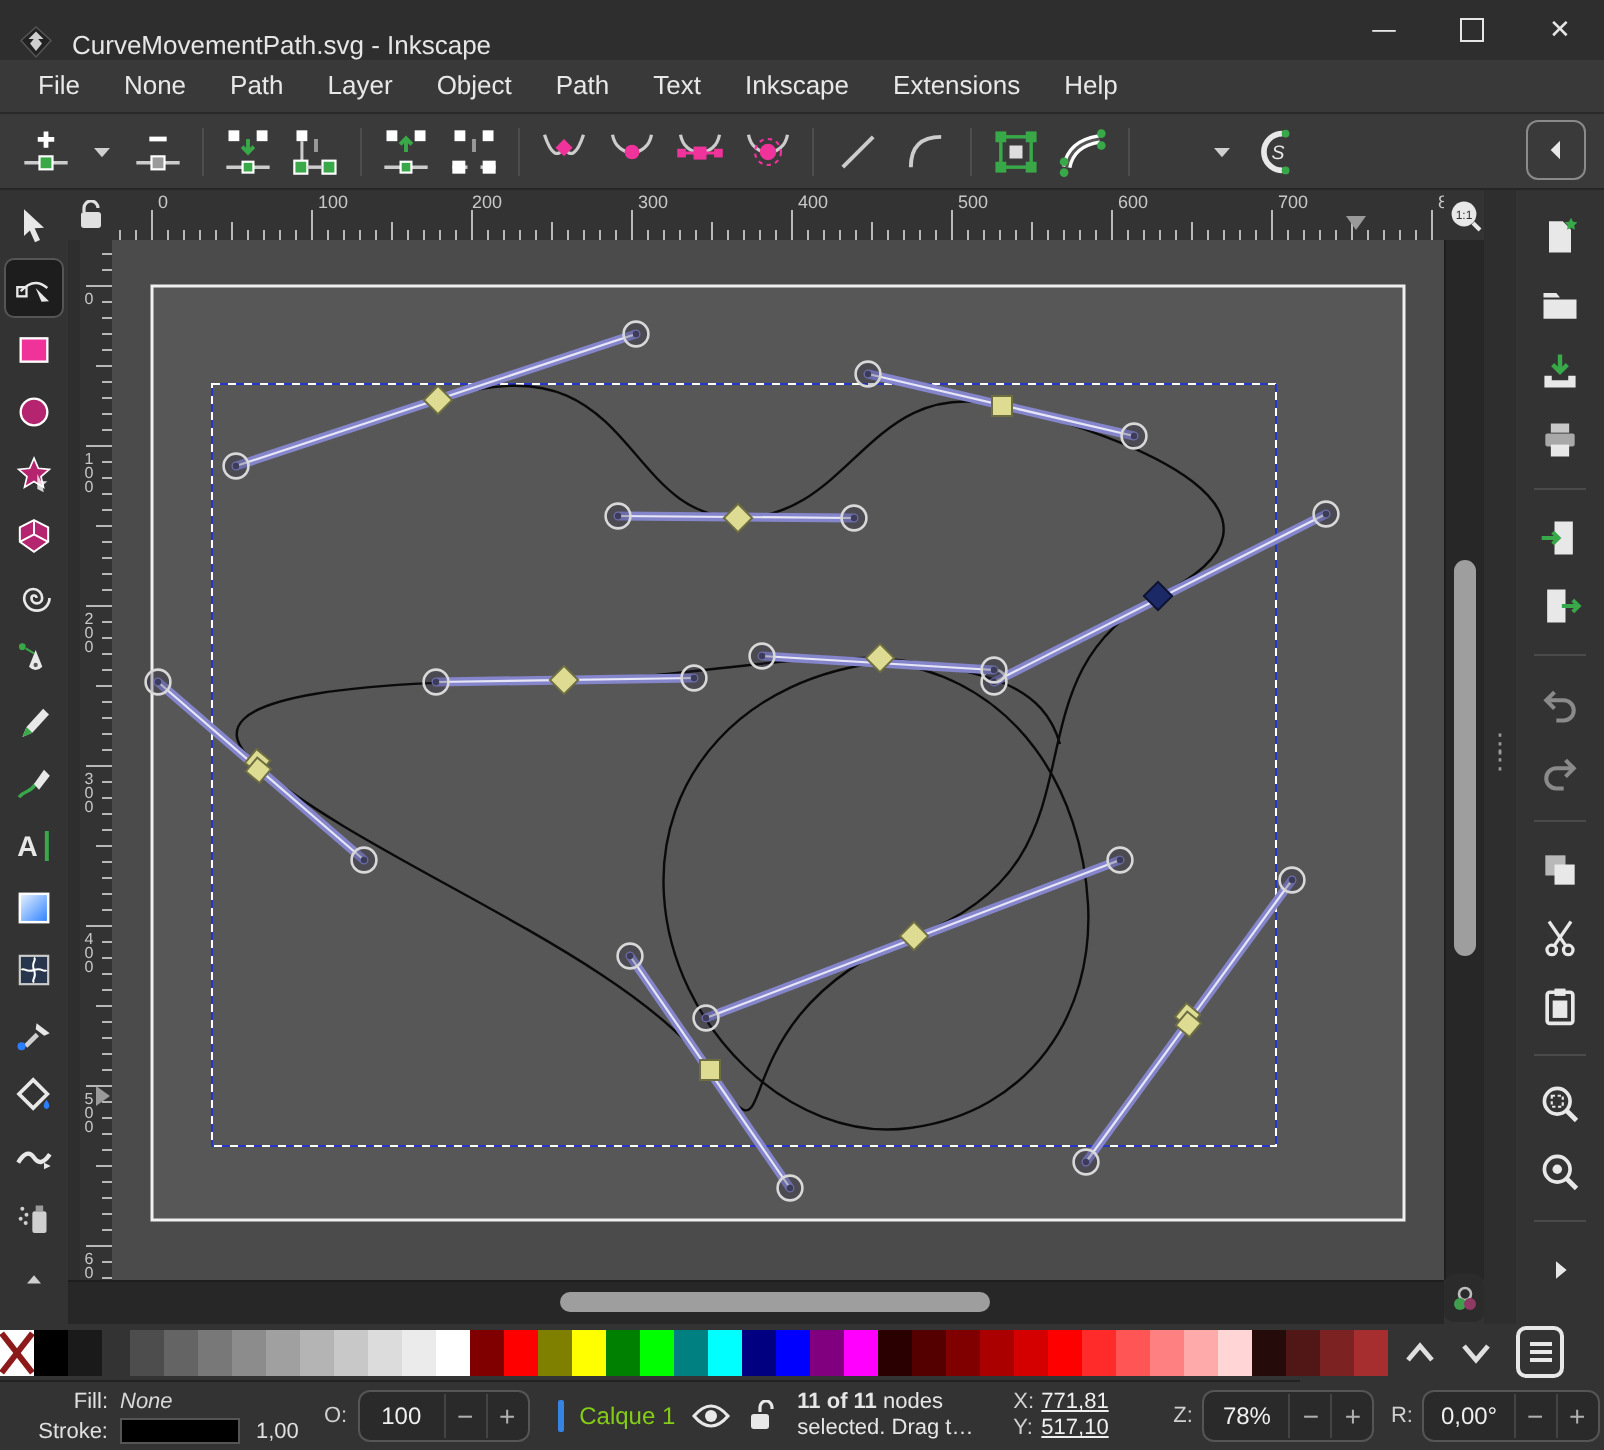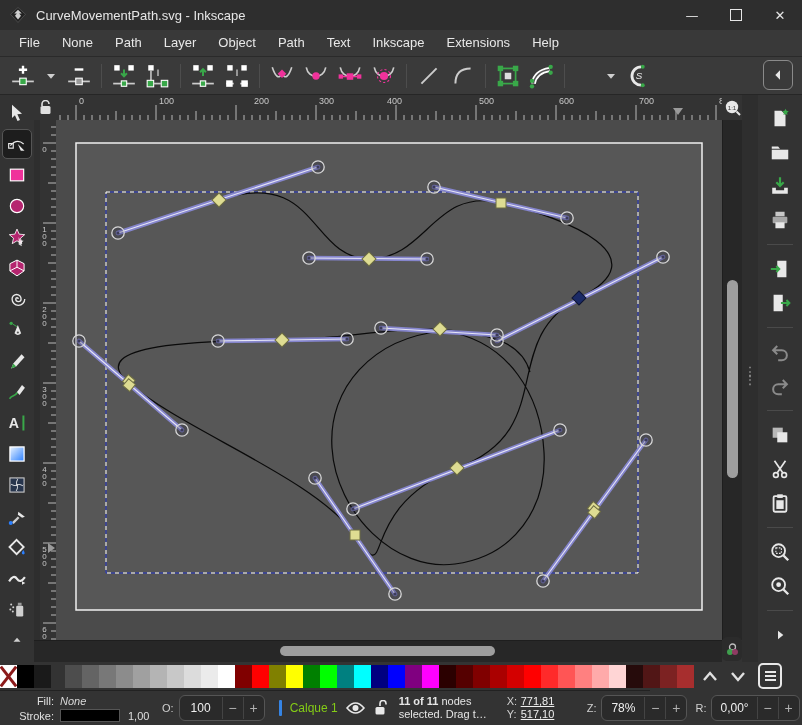--- a/index.html
+++ b/index.html
@@ -1,18 +1,18 @@
 <!DOCTYPE html>
 <html><head>
 <meta charset="utf-8">
 <style>
   html,body{margin:0;padding:0;background:#222;}
   .app{position:relative;width:802px;height:725px;background:#333;font-family:"Liberation Sans",sans-serif;color:#dfdfdf;overflow:hidden;-webkit-user-select:none;user-select:none;}
   
-  .titlebar{position:absolute;left:0;top:0;width:802px;height:30px;background:#2e2e2e;display:flex;align-items:center;}
+  .titlebar{position:absolute;left:0;top:0;width:802px;height:30px;background:#2e2e2e;display:flex;align-items:flex-end;}
   .logo{width:18px;height:18px;margin-left:9px;display:flex;}
   .title{margin-left:9px;font-size:13px;color:#e6e6e6;}
   .winbtns{margin-left:auto;display:flex;height:30px;}
   .wbtn{width:44px;height:30px;display:flex;align-items:center;justify-content:center;font-size:13px;color:#e6e6e6;font-family:"DejaVu Sans",sans-serif;}
   .maxbox{width:10px;height:10px;border:1px solid #e6e6e6;display:inline-block;}
   
   .menubar{position:absolute;left:0;top:30px;width:802px;height:27px;background:#393939;display:flex;align-items:center;padding-left:8px;box-sizing:border-box;border-bottom:1px solid #2a2a2a;}
   .menu-item{padding:0 11px;font-size:13px;color:#e8e8e8;line-height:26px;}
   
   .toolcontrols{position:absolute;left:0;top:57px;width:802px;height:38px;background:#3a3a3a;border-bottom:1px solid #262626;display:flex;align-items:center;padding-left:6px;box-sizing:border-box;}
@@ -468,23 +468,23 @@
         <line x1="620" y1="16" x2="620" y2="25" stroke="#b9b9b9" stroke-width="1"></line>
         <line x1="628" y1="20" x2="628" y2="25" stroke="#b9b9b9" stroke-width="1"></line>
         <line x1="636" y1="20" x2="636" y2="25" stroke="#b9b9b9" stroke-width="1"></line>
         <line x1="644" y1="20" x2="644" y2="25" stroke="#b9b9b9" stroke-width="1"></line>
         <line x1="652" y1="20" x2="652" y2="25" stroke="#b9b9b9" stroke-width="1"></line>
         <line x1="660" y1="10" x2="660" y2="25" stroke="#b9b9b9" stroke-width="1"></line>
         <path d="M 617,13 L 627,13 L 622,20 Z" fill="#9a9a9a"></path>
       </svg>
       <span class="rlabel" style="left: 23px;">0</span>
       <span class="rlabel" style="left: 103px;">100</span>
-      <span class="rlabel" style="left: 198px;">200</span>
+      <span class="rlabel" style="left: 180px;">200</span>
       <span class="rlabel" style="left: 263px;">300</span>
-      <span class="rlabel" style="left: 331px;">400</span>
+      <span class="rlabel" style="left: 343px;">400</span>
       <span class="rlabel" style="left: 423px;">500</span>
       <span class="rlabel" style="left: 503px;">600</span>
       <span class="rlabel" style="left: 583px;">700</span>
       <span class="rlabel" style="left: 663px;">800</span>
     </div>
   <div class="zoom-corner">
     <svg width="17" height="17" viewBox="0 0 17 17">
         <circle cx="8" cy="8" r="6.2" fill="#e8e8e8"></circle>
         <line x1="12.5" y1="12.5" x2="16" y2="16" stroke="#e8e8e8" stroke-width="2"></line>
         <text x="8" y="10.5" font-size="6" text-anchor="middle" fill="#333" font-family="Liberation Sans">1:1</text>

